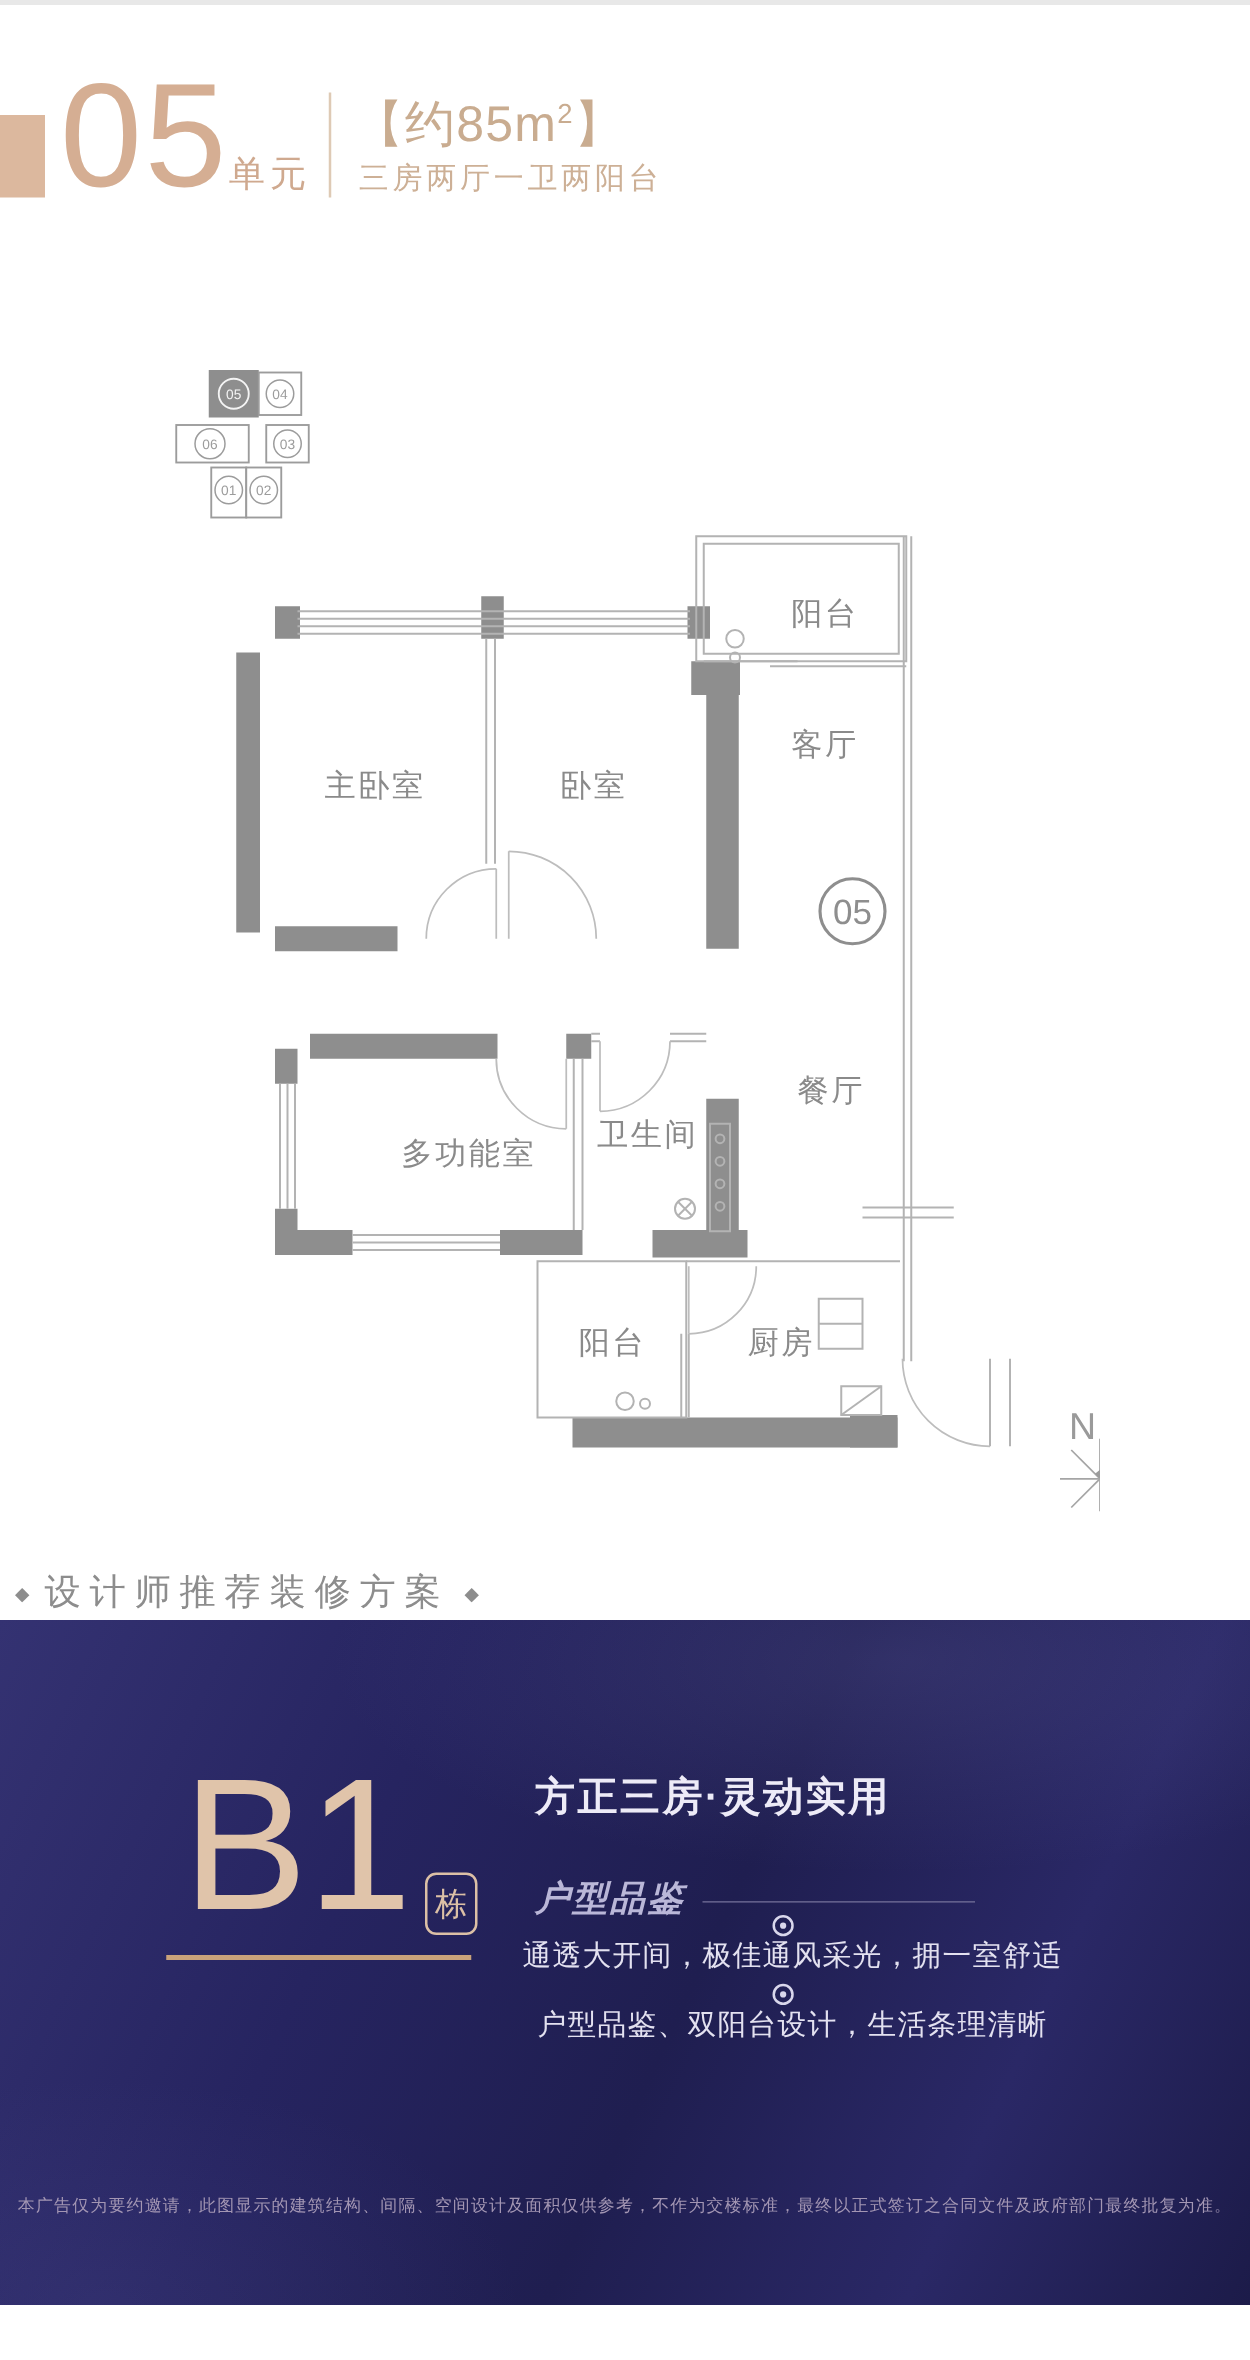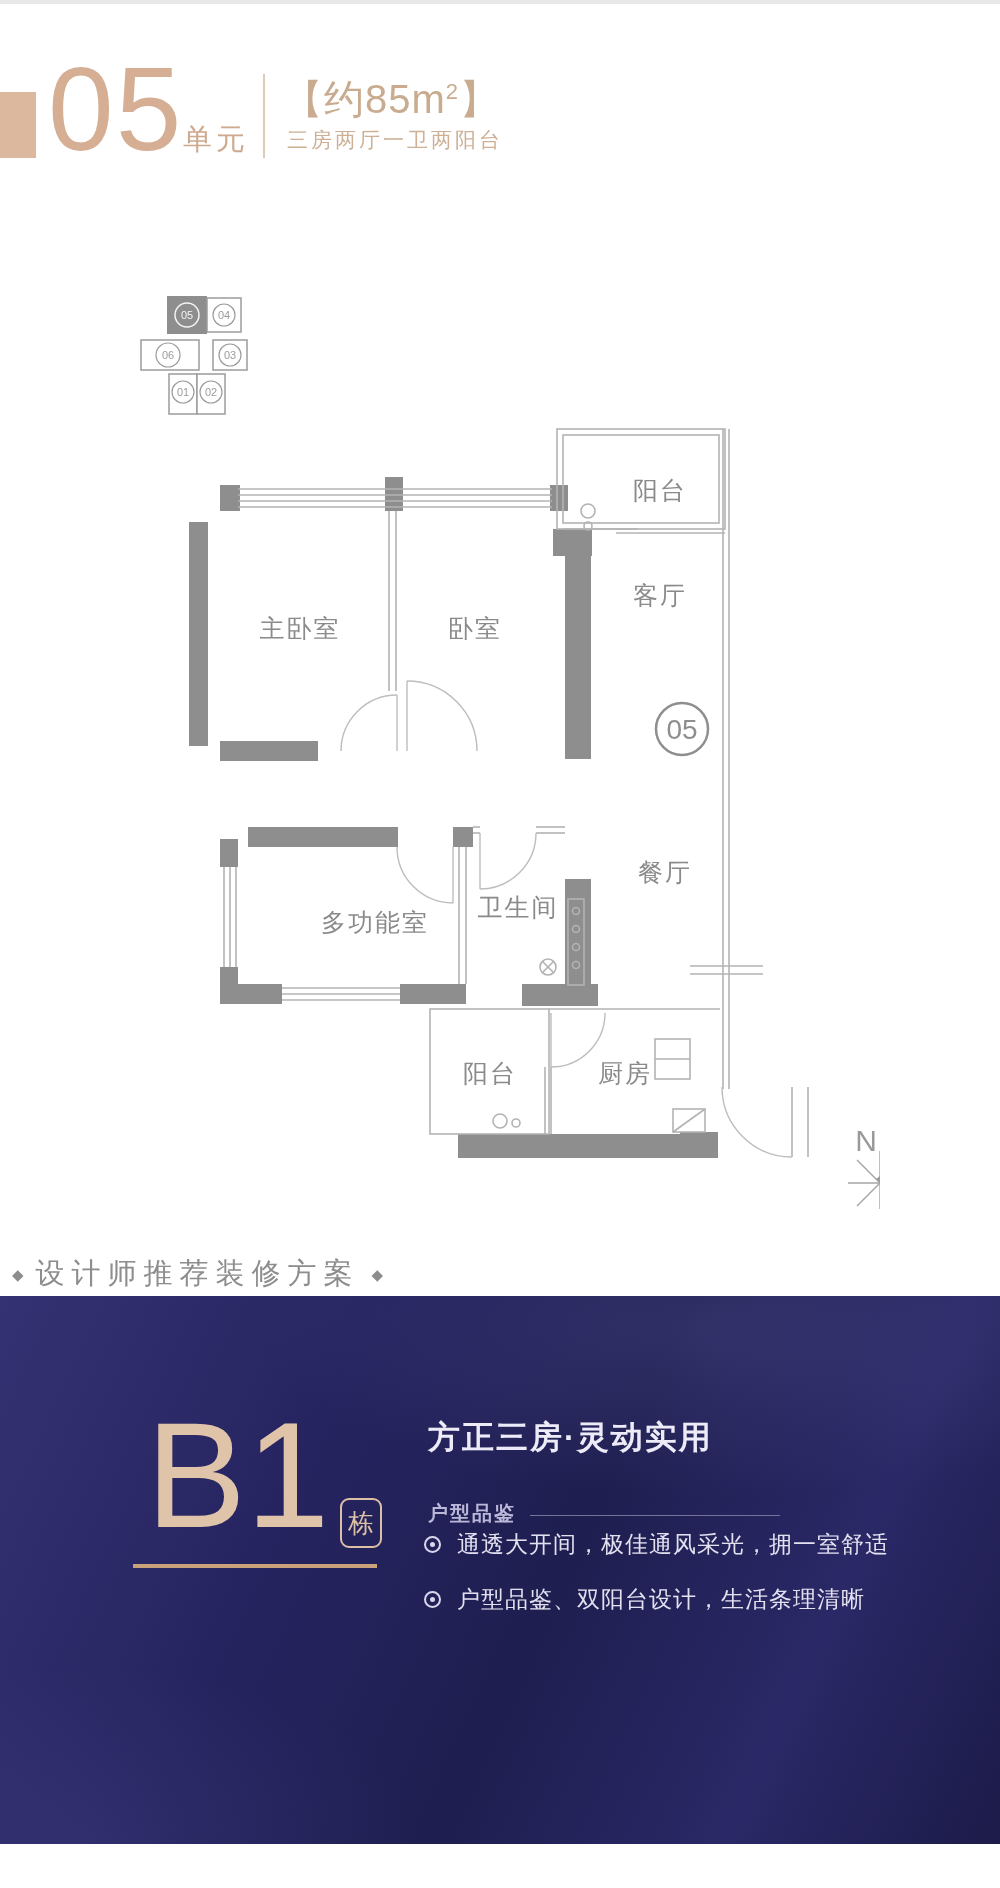--- a/index.html
+++ b/index.html
@@ -8,21 +8,21 @@
     background:#ffffff;overflow:hidden;
     font-family:"Liberation Sans","DejaVu Sans",sans-serif;
   }
   
   .hdr-block{position:absolute;left:0;top:88px;width:36px;height:66px;background:#dcb89e;}
   .hdr-num{position:absolute;left:48px;top:46px;font-size:118px;line-height:1;color:#d5ae93;letter-spacing:2px;}
   .hdr-suffix{position:absolute;left:183px;top:116px;font-size:29px;color:#cfa98f;letter-spacing:4px;}
   .hdr-divider{position:absolute;left:263px;top:70px;width:2px;height:84px;background:#decab5;}
   .hdr-area{position:absolute;left:283px;top:68px;font-size:40px;color:#c9ac90;letter-spacing:1px;}
   .hdr-area sup{font-size:22px;}
-  .hdr-layout{position:absolute;left:287px;top:122px;font-size:21px;color:#cdb096;letter-spacing:3px;}
+  .hdr-layout{position:absolute;left:287px;top:122px;font-size:24px;color:#cdb096;letter-spacing:3px;}
   
   .keyplan{position:absolute;left:135px;top:288px;}
   .floorplan{position:absolute;left:160px;top:395px;}
   svg text{font-family:"Liberation Sans","DejaVu Sans",sans-serif;}
   
   .caption{
     position:absolute;left:0;top:1250px;width:100%;text-align:left;
     font-size:29px;color:#8d8d8d;letter-spacing:7px;
   }
   .caption .dia{font-size:15px;letter-spacing:0;vertical-align:3px;padding:0 12px;color:#8d8d8d;}
@@ -40,24 +40,24 @@
   }
   .b1-code{position:absolute;left:146px;top:104px;font-size:150px;line-height:1;color:#e0c4aa;}
   .b1-badge{
     position:absolute;left:340px;top:202px;width:38px;height:46px;
     border:2px solid #dcc0a6;border-radius:9px;color:#dcc0a6;
     display:flex;align-items:center;justify-content:center;font-size:26px;
   }
   .b1-underline{position:absolute;left:133px;top:268px;width:244px;height:4px;background:#c9a27a;}
   .headline{position:absolute;left:428px;top:120px;font-size:32px;font-weight:600;color:#edebf7;letter-spacing:2px;}
   .subrow{position:absolute;left:428px;top:204px;width:352px;display:flex;align-items:center;}
-  .subrow .sub-label{font-size:20px;font-weight:700;color:#bab7d8;letter-spacing:2px;white-space:nowrap;}
+  .subrow .sub-label{font-size:28px;font-weight:700;color:#bab7d8;letter-spacing:2px;white-space:nowrap;font-style:italic;}
   .subrow .sub-line{flex:1;height:1px;background:#76739b;margin-left:14px;margin-top:4px;}
   .features{position:absolute;left:424px;top:236px;width:420px;}
-  .feature{display:flex;align-items:center;margin-bottom:30px;height:25px;}
+  .feature{display:flex;align-items:center;margin-bottom:30px;height:25px;flex-direction:column;}
   .f-icon{
     width:13px;height:13px;border:2px solid #d9d7ec;border-radius:50%;
     margin-right:16px;display:flex;align-items:center;justify-content:center;flex:none;
   }
   .f-dot{width:5px;height:5px;border-radius:50%;background:#d9d7ec;}
   .f-text{font-size:23px;color:#e3e1f0;letter-spacing:1px;white-space:nowrap;}
   .disclaimer{
     position:absolute;left:0;top:460px;width:100%;text-align:center;
     font-size:13.5px;color:#a396b3;letter-spacing:1px;
   }
@@ -265,15 +265,16 @@
         <span class="f-text">通透大开间，极佳通风采光，拥一室舒适</span>
       </div>
       <div class="feature">
         <span class="f-icon">
             <span class="f-dot"></span>
           </span>
         <span class="f-text">户型品鉴、双阳台设计，生活条理清晰</span>
       </div>
     </div>
 
+    <div class="disclaimer">本广告仅为要约邀请，此图显示的建筑结构、间隔、空间设计及面积仅供参考，不作为交楼标准，最终以正式签订之合同文件及政府部门最终批复为准。</div>
   </div>
 
 </div>
 
 </body></html>

